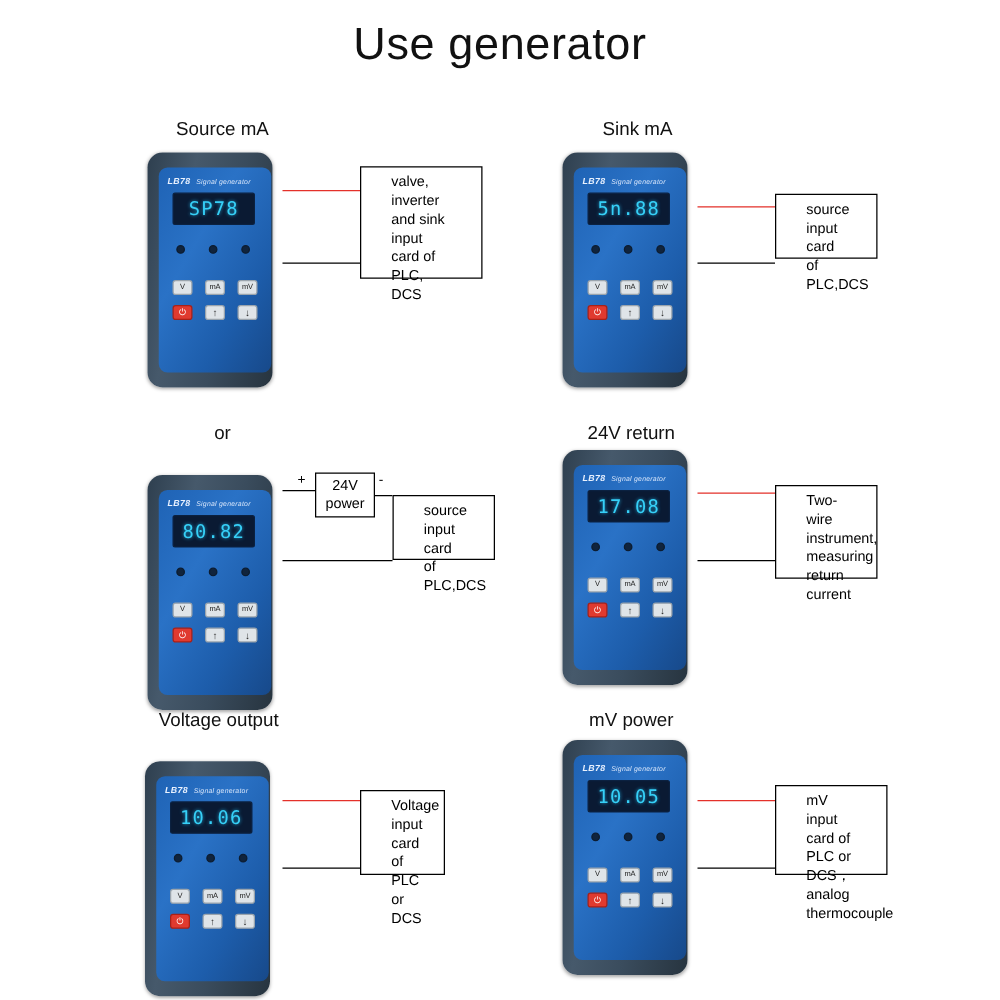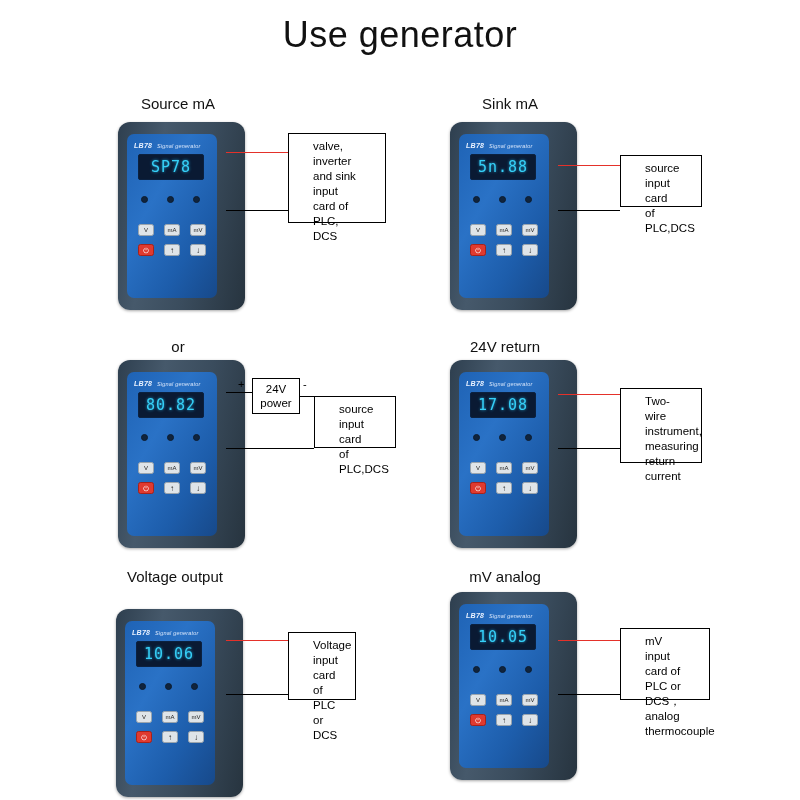--- a/index.html
+++ b/index.html
@@ -33,21 +33,21 @@
     position: absolute;
     font-size: 15px;
     color: #111;
     white-space: nowrap;
     text-align: center;
   }
 
   
   .device {
     position: absolute;
-    width: 127px;
+    width: 100px;
     height: 188px;
     border-radius: 12px;
     background: linear-gradient(100deg,#2e3f4f 0%, #46596b 30%, #3a4c5d 60%, #27343f 100%);
     box-shadow: 0 1px 3px rgba(0,0,0,0.35);
     padding: 0;
     box-sizing: border-box;
   }
   .device-face {
     position: absolute;
     left: 9px;
@@ -248,21 +248,21 @@
 
   <div class="wire red" style="left:558px; top:165px; width:62px;"></div>
   <div class="wire" style="left:558px; top:210px; width:62px;"></div>
 
   <div class="box" style="left:620px; top:155px; width:82px; height:52px;">source input card of PLC,DCS</div>
 </div>
 
 <div class="cell">
   <div class="cell-title" style="left:128px; top:338px; width:100px;">or</div>
 
-  <div class="device" style="left:118px; top:360px;">
+  <div class="device" style="left:118px; top:380px;">
     <div class="device-face">
       <div class="brand">LB78</div>
       <div class="brand-sub">Signal generator</div>
       <div class="screen">
         <div class="screen-digits">80.82</div>
       </div>
       <div class="leds">
         <div class="led l1"></div>
         <div class="led l2"></div>
         <div class="led l3"></div>
@@ -354,21 +354,21 @@
     </div>
   </div>
 
   <div class="wire red" style="left:226px; top:640px; width:62px;"></div>
   <div class="wire" style="left:226px; top:694px; width:62px;"></div>
 
   <div class="box" style="left:288px; top:632px; width:68px; height:68px;">Voltage input card of PLC or DCS</div>
 </div>
 
 <div class="cell">
-  <div class="cell-title" style="left:415px; top:568px; width:180px;">mV analog</div>
+  <div class="cell-title" style="left:415px; top:568px; width:180px;">mV power</div>
 
   <div class="device" style="left:450px; top:592px;">
     <div class="device-face">
       <div class="brand">LB78</div>
       <div class="brand-sub">Signal generator</div>
       <div class="screen">
         <div class="screen-digits">10.05</div>
       </div>
       <div class="leds">
         <div class="led l1"></div>

